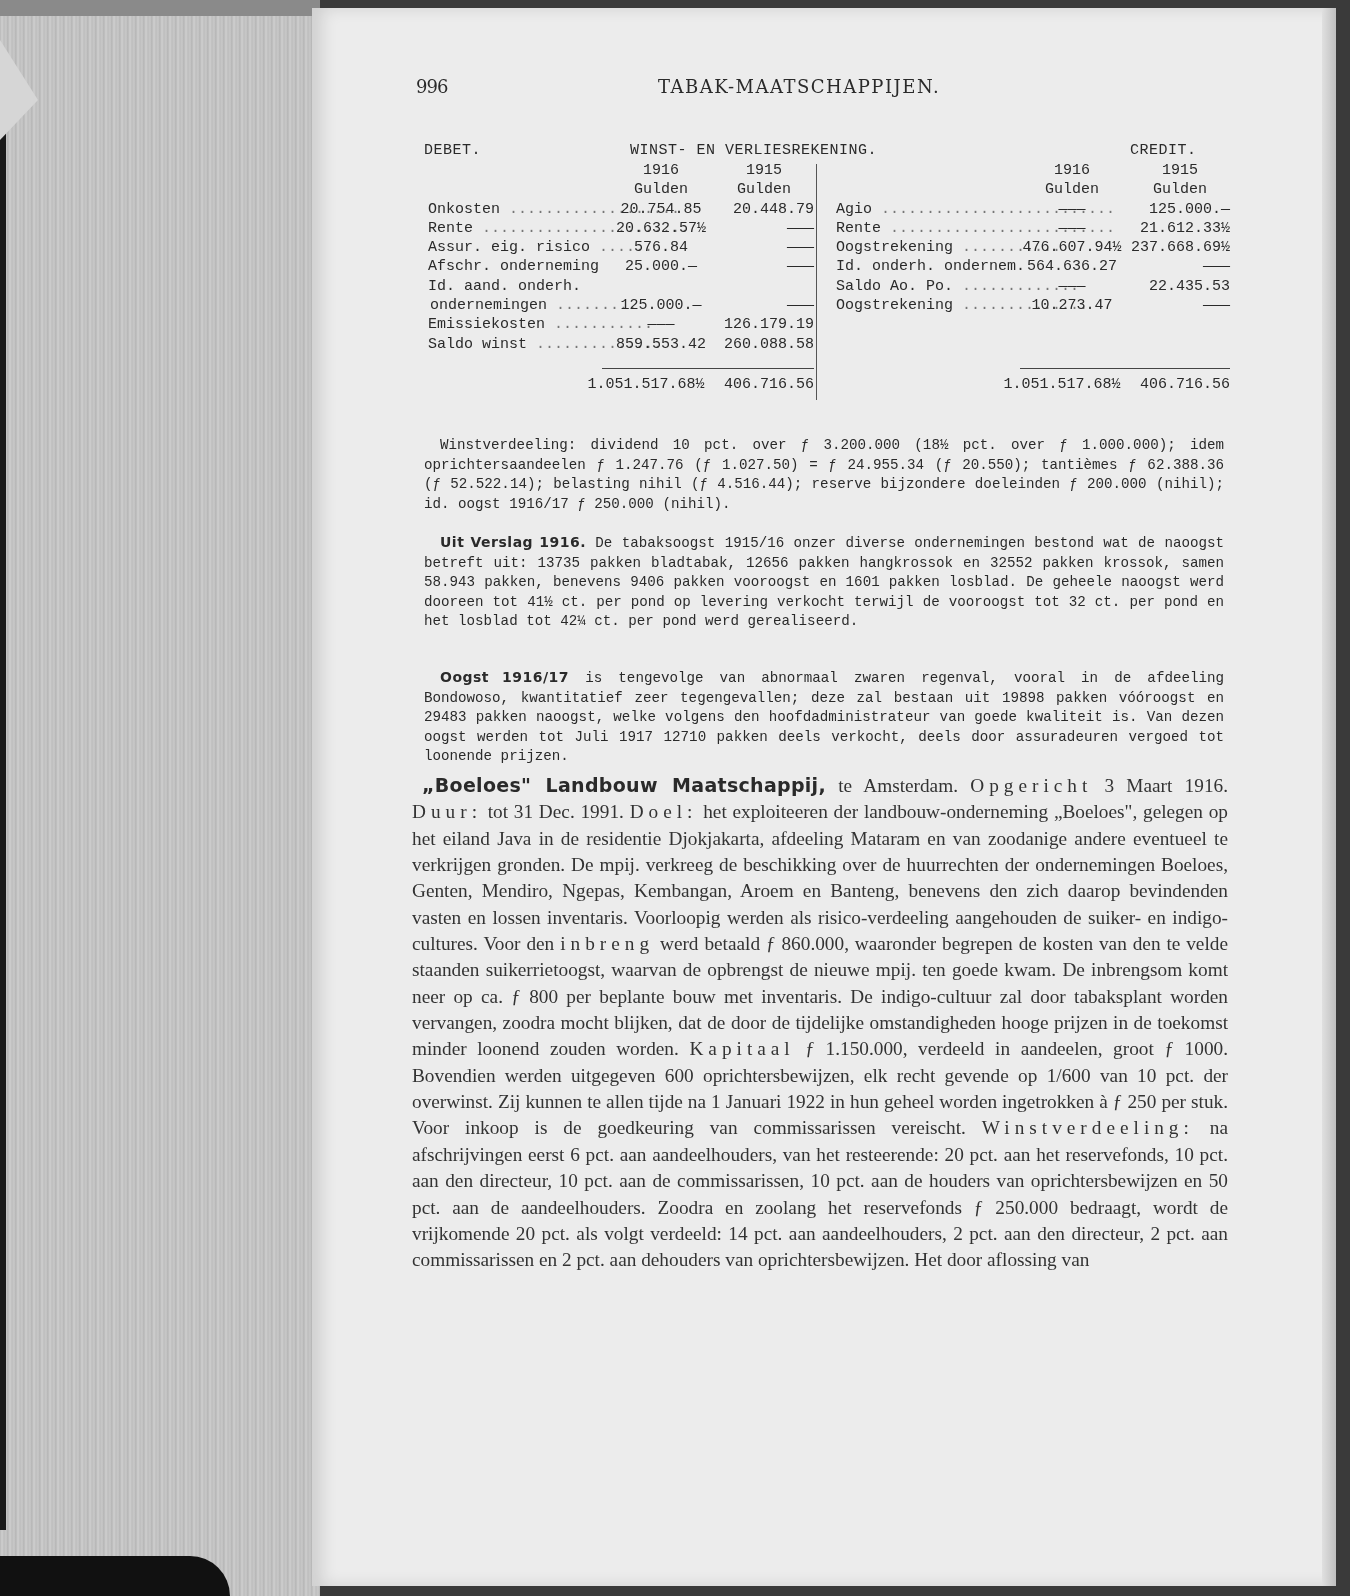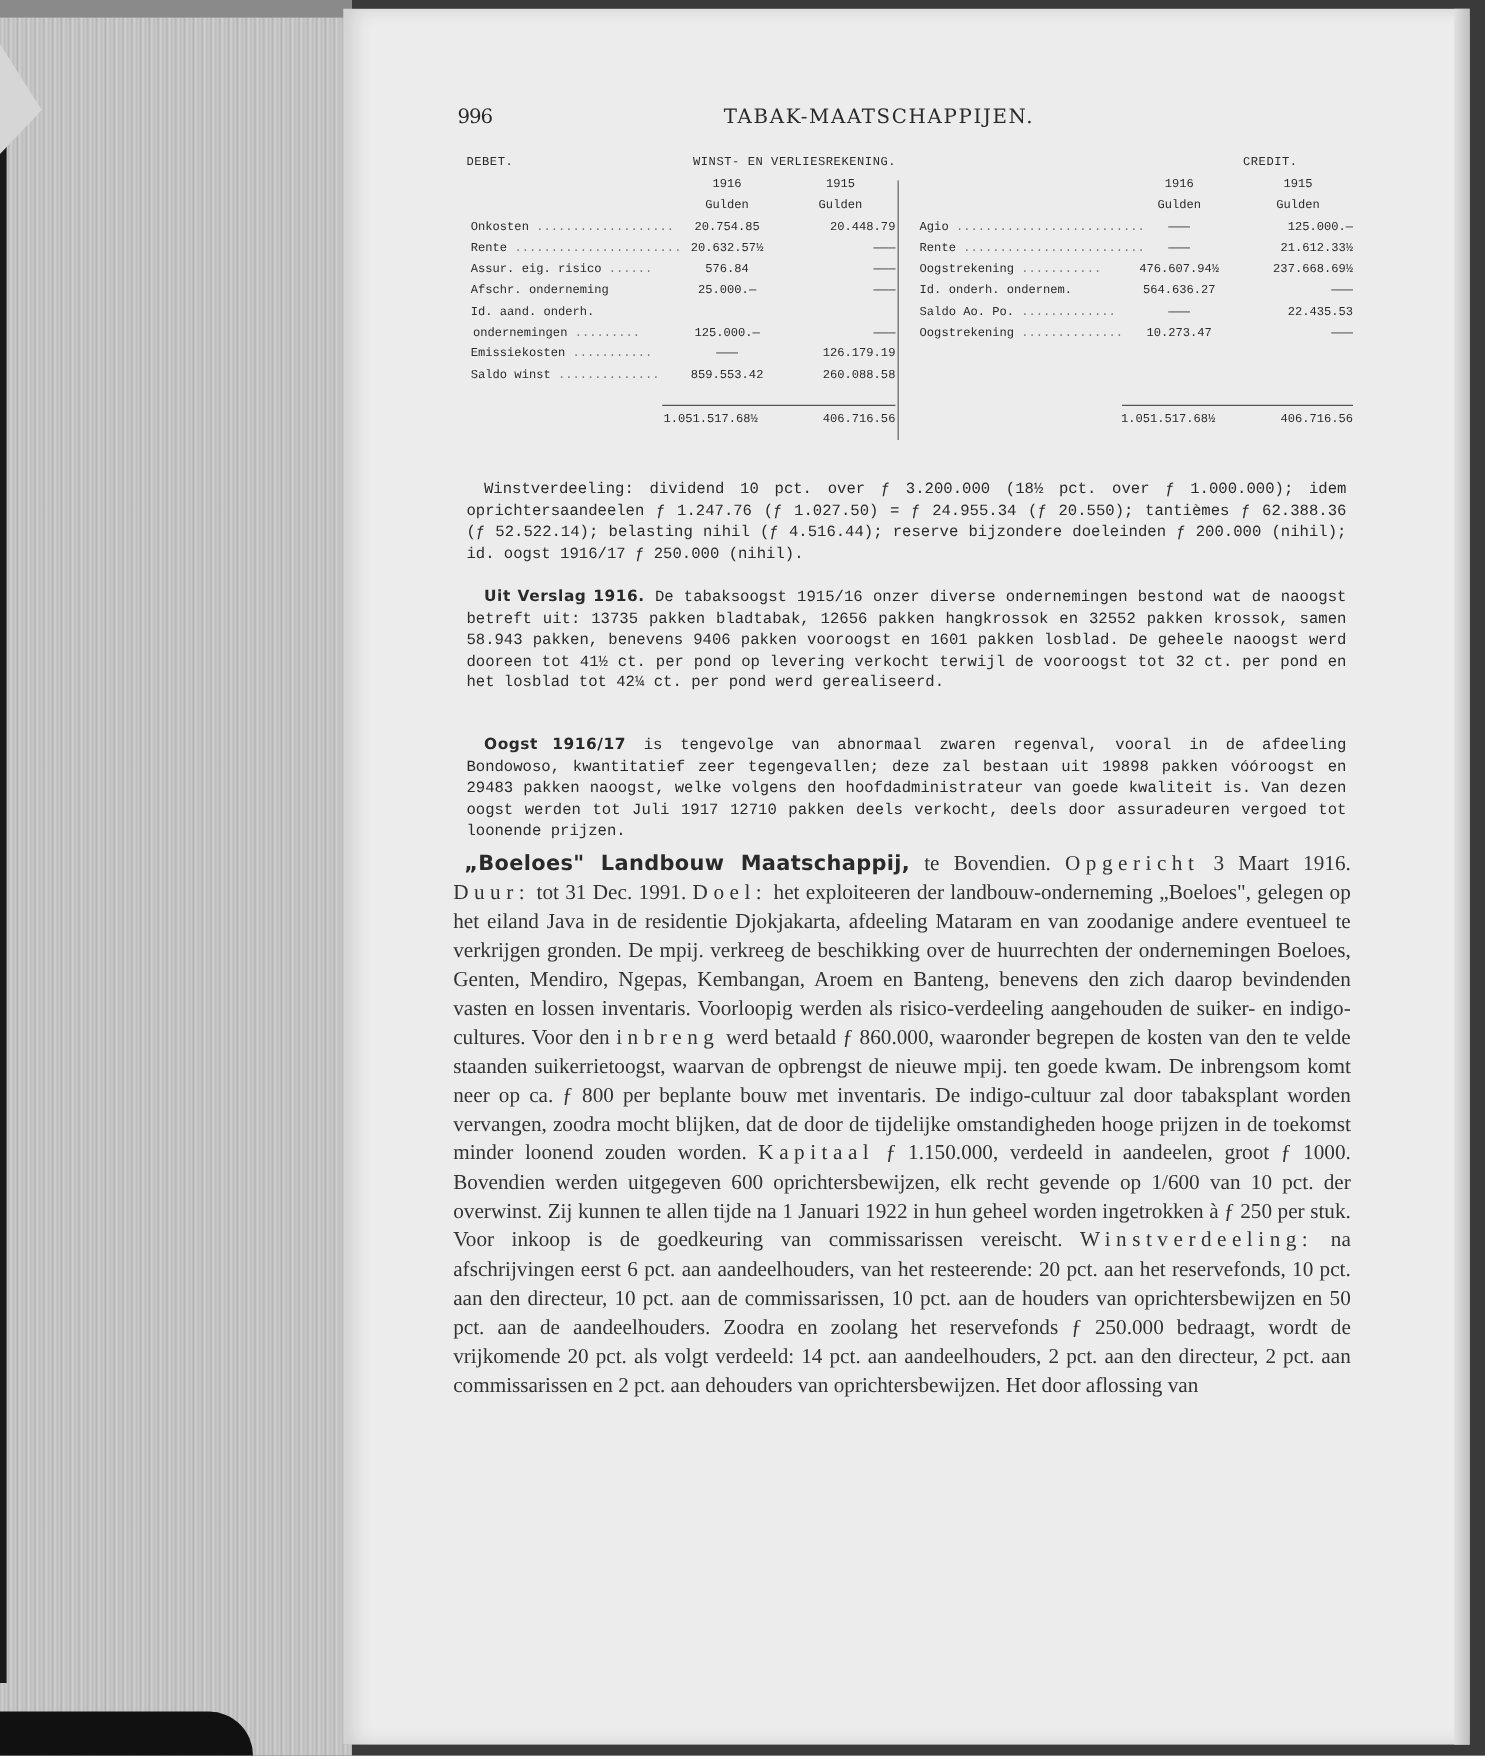--- a/index.html
+++ b/index.html
@@ -32,25 +32,25 @@
     position:absolute; left:312px; top:8px; width:1024px; height:1578px;
     background:#ececec;
     box-shadow: inset 10px 0 16px rgba(0,0,0,0.12);
   }
   .page-right-edge {
     position:absolute; right:0; top:0; width:14px; height:100%;
     background:linear-gradient(90deg,#e0e0e0,#bfbfbf);
   }
   .content { position:absolute; left:100px; top:0; width:818px; }
 
-  .running-head { position:absolute; top:88px; left:0; width:818px; height:24px; }
+  .running-head { position:absolute; top:68px; left:0; width:818px; height:24px; }
   .page-number { position:absolute; left:4px; top:0; font-size:18px; letter-spacing:-1px; }
   .running-title { position:absolute; left:246px; top:0; font-size:18px; letter-spacing:1.5px; }
 
-  .ledger { position:absolute; top:134px; left:0; width:818px; font-family:"Liberation Mono", monospace; font-size:11px; }
+  .ledger { position:absolute; top:134px; left:0; width:818px; font-family:"Liberation Mono", monospace; font-size:15px; }
   .ledger-head { position:relative; height:20px; }
   .ledger-head span { position:absolute; top:0; letter-spacing:0.5px; }
   .side { position:absolute; top:20px; }
   .side.debet { left:0; width:402px; }
   .side.credit { left:408px; width:410px; }
   .divider { position:absolute; left:404px; top:22px; width:1px; height:236px; background:#555; }
   .row { position:relative; height:19.3px; white-space:nowrap; }
   .row .label { position:absolute; left:16px; }
   .row .v1 { position:absolute; text-align:center; }
   .row .v2 { position:absolute; text-align:right; }
@@ -206,21 +206,21 @@
       <span>De tabaksoogst 1915/16 onzer diverse ondernemingen bestond wat de naoogst betreft uit: 13735 pakken bladtabak, 12656 pakken hangkrossok en 32552 pakken krossok, samen 58.943 pakken, benevens 9406 pakken vooroogst en 1601 pakken losblad. De geheele naoogst werd dooreen tot 41½ ct. per pond op levering verkocht terwijl de vooroogst tot 32 ct. per pond en het losblad tot 42¼ ct. per pond werd gerealiseerd.</span>
     </div>
 
     <div class="para" style="top:636px; text-indent:16px">
       <span class="lead-bold">Oogst 1916/17</span>
       <span>is tengevolge van abnormaal zwaren regenval, vooral in de afdeeling Bondowoso, kwantitatief zeer tegengevallen; deze zal bestaan uit 19898 pakken vóóroogst en 29483 pakken naoogst, welke volgens den hoofdadministrateur van goede kwaliteit is. Van dezen oogst werden tot Juli 1917 12710 pakken deels verkocht, deels door assuradeuren vergoed tot loonende prijzen.</span>
     </div>
 
     <div class="company">
       <span class="cname">„Boeloes" Landbouw Maatschappij,</span>
-      <span>te Bovendien.</span>
+      <span>te Amsterdam.</span>
       <span class="sp">Opgericht</span>
       <span>3 Maart 1916.</span>
       <span class="sp">Duur:</span>
       <span>tot 31 Dec. 1991.</span>
       <span class="sp">Doel:</span>
       <span>het exploiteeren der landbouw-onderneming „Boeloes", gelegen op het eiland Java in de residentie Djokjakarta, afdeeling Mataram en van zoodanige andere eventueel te verkrijgen gronden. De mpij. verkreeg de beschikking over de huurrechten der ondernemingen Boeloes, Genten, Mendiro, Ngepas, Kembangan, Aroem en Banteng, benevens den zich daarop bevindenden vasten en lossen inventaris. Voorloopig werden als risico-verdeeling aangehouden de suiker- en indigo-cultures. Voor den</span>
       <span class="sp">inbreng</span>
       <span>werd betaald ƒ 860.000, waaronder begrepen de kosten van den te velde staanden suikerrietoogst, waarvan de opbrengst de nieuwe mpij. ten goede kwam. De inbrengsom komt neer op ca. ƒ 800 per beplante bouw met inventaris. De indigo-cultuur zal door tabaksplant worden vervangen, zoodra mocht blijken, dat de door de tijdelijke omstandigheden hooge prijzen in de toekomst minder loonend zouden worden.</span>
       <span class="sp">Kapitaal</span>
       <span>ƒ 1.150.000, verdeeld in aandeelen, groot ƒ 1000. Bovendien werden uitgegeven 600 oprichtersbewijzen, elk recht gevende op 1/600 van 10 pct. der overwinst. Zij kunnen te allen tijde na 1 Januari 1922 in hun geheel worden ingetrokken à ƒ 250 per stuk. Voor inkoop is de goedkeuring van commissarissen vereischt.</span>

